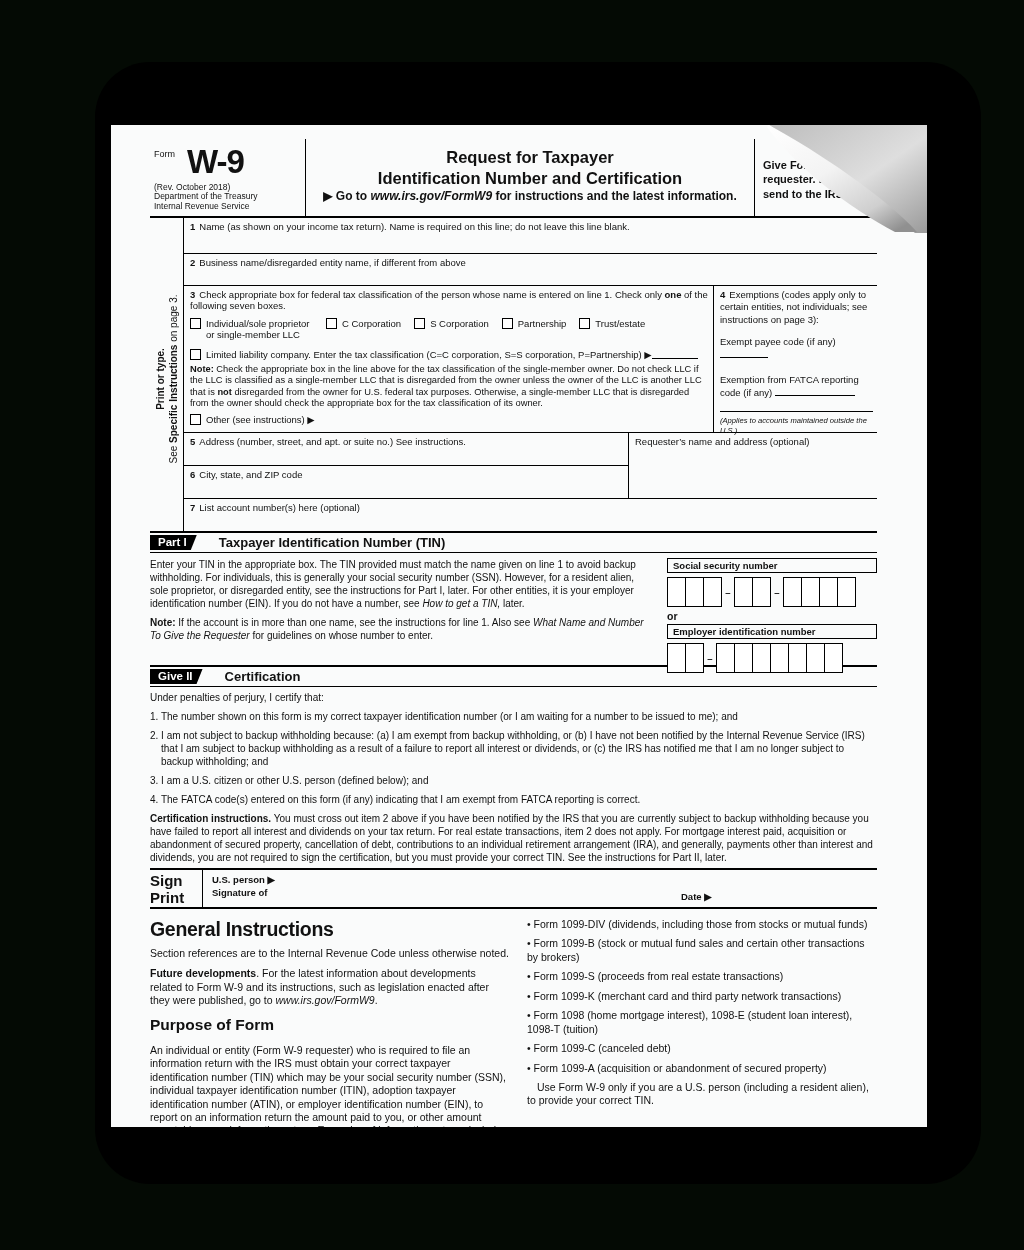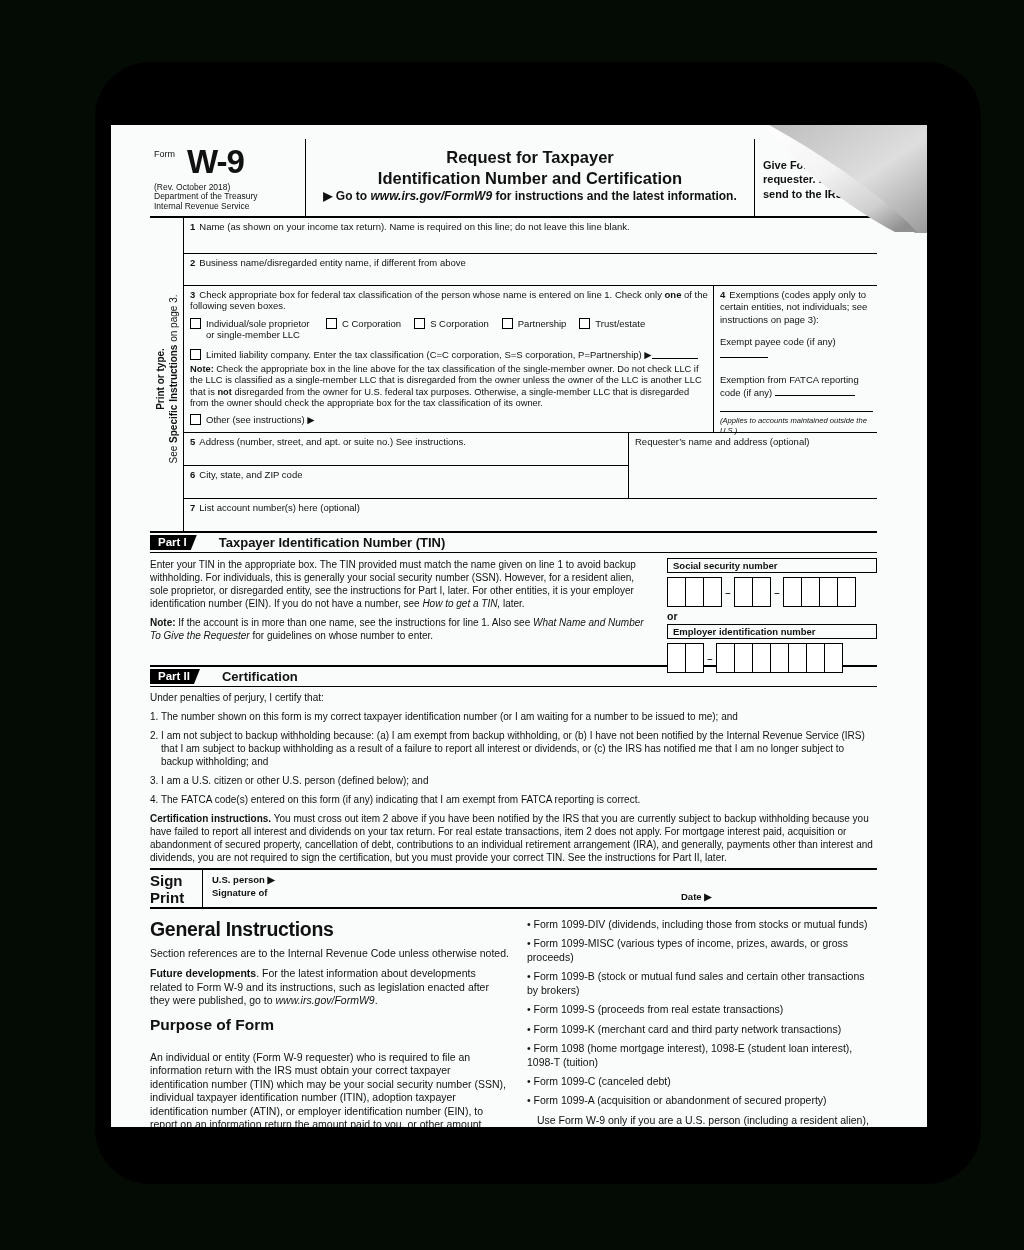--- a/index.html
+++ b/index.html
@@ -80,21 +80,21 @@
   .signhere { width:52px; font-size:15px; font-weight:bold; line-height:1.1; padding-top:3px; }
   .signright { flex:1; border-left:1px solid #000; padding:4px 0 0 9px; position:relative; }
   .siglabel { font-size:9.5px; font-weight:bold; line-height:1.35; }
   .datelabel { position:absolute; left:478px; bottom:5px; font-size:9.5px; font-weight:bold; }
 
   
   .gi { display:flex; padding-top:9px; }
   .gi-left { width:360px; }
   .gi-right { flex:1; padding-left:17px; }
   .h1 { font-size:19.5px; font-weight:bold; letter-spacing:-0.3px; margin-bottom:6px; }
-  .h2 { font-size:15.5px; font-weight:bold; margin:8px 0 17px; }
+  .h2 { font-size:15.5px; font-weight:bold; margin:8px 0 10px; }
   .gi p { font-size:10.5px; line-height:1.28; margin-bottom:7px; }
   .gi p.bullet { margin-bottom:6px; }
   .indent { text-indent:10px; }
   .it { font-style:italic; }
   .bd { font-weight:bold; }
 </style>
 </head>
 <body>
 
 <div class="card">
@@ -251,21 +251,21 @@
             <span class="cell"></span>
             <span class="cell"></span>
             <span class="cell"></span>
             <span class="cell"></span>
             <span class="cell"></span>
         </div>
       </div>
     </div>
 
     <div class="partbar">
-      <span class="parttag">Part II</span>
+      <span class="parttag">Give II</span>
       <span class="parttitle">Certification</span>
     </div>
     <div class="p2body">
       <p class="intro">Under penalties of perjury, I certify that:</p>
       <p class="citem">1. The number shown on this form is my correct taxpayer identification number (or I am waiting for a number to be issued to me); and</p>
       <p class="citem">2. I am not subject to backup withholding because: (a) I am exempt from backup withholding, or (b) I have not been notified by the Internal Revenue Service (IRS) that I am subject to backup withholding as a result of a failure to report all interest or dividends, or (c) the IRS has notified me that I am no longer subject to backup withholding; and</p>
       <p class="citem">3. I am a U.S. citizen or other U.S. person (defined below); and</p>
       <p class="citem">4. The FATCA code(s) entered on this form (if any) indicating that I am exempt from FATCA reporting is correct.</p>
       <p class="certp"><span class="bd">Certification instructions.</span><span> You must cross out item 2 above if you have been notified by the IRS that you are currently subject to backup withholding because you have failed to report all interest and dividends on your tax return. For real estate transactions, item 2 does not apply. For mortgage interest paid, acquisition or abandonment of secured property, cancellation of debt, contributions to an individual retirement arrangement (IRA), and generally, payments other than interest and dividends, you are not required to sign the certification, but you must provide your correct TIN. See the instructions for Part II, later.</span></p>
     </div>
@@ -288,21 +288,20 @@
       <div class="gi-left">
         <div class="h1">General Instructions</div>
         <p>Section references are to the Internal Revenue Code unless otherwise noted.</p>
         <p><span class="bd">Future developments</span><span>. For the latest information about developments related to Form W-9 and its instructions, such as legislation enacted after they were published, go to </span><span class="it">www.irs.gov/FormW9</span><span>.</span></p>
         <div class="h2">Purpose of Form</div>
         <p>An individual or entity (Form W-9 requester) who is required to file an information return with the IRS must obtain your correct taxpayer identification number (TIN) which may be your social security number (SSN), individual taxpayer identification number (ITIN), adoption taxpayer identification number (ATIN), or employer identification number (EIN), to report on an information return the amount paid to you, or other amount reportable on an information return. Examples of information returns include, but are not limited to, the following.</p>
 
       </div>
       <div class="gi-right">
         <p class="bullet">• Form 1099-DIV (dividends, including those from stocks or mutual funds)</p>
-        <p class="bullet">• Form 1099-MISC (various types of income, prizes, awards, or gross proceeds)</p>
         <p class="bullet">• Form 1099-B (stock or mutual fund sales and certain other transactions by brokers)</p>
         <p class="bullet">• Form 1099-S (proceeds from real estate transactions)</p>
         <p class="bullet">• Form 1099-K (merchant card and third party network transactions)</p>
         <p class="bullet">• Form 1098 (home mortgage interest), 1098-E (student loan interest), 1098-T (tuition)</p>
         <p class="bullet">• Form 1099-C (canceled debt)</p>
         <p class="bullet">• Form 1099-A (acquisition or abandonment of secured property)</p>
         <p class="indent">Use Form W-9 only if you are a U.S. person (including a resident alien), to provide your correct TIN.</p>
 
       </div>
     </div>

